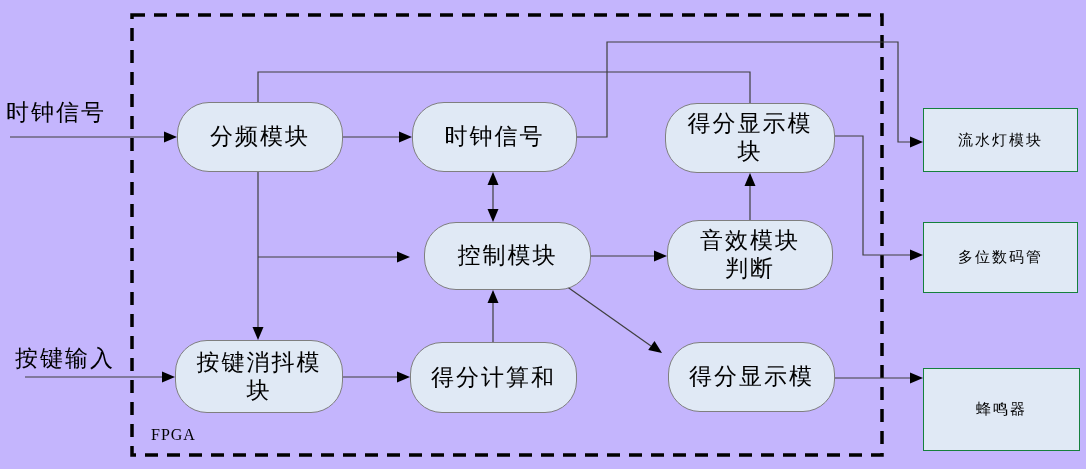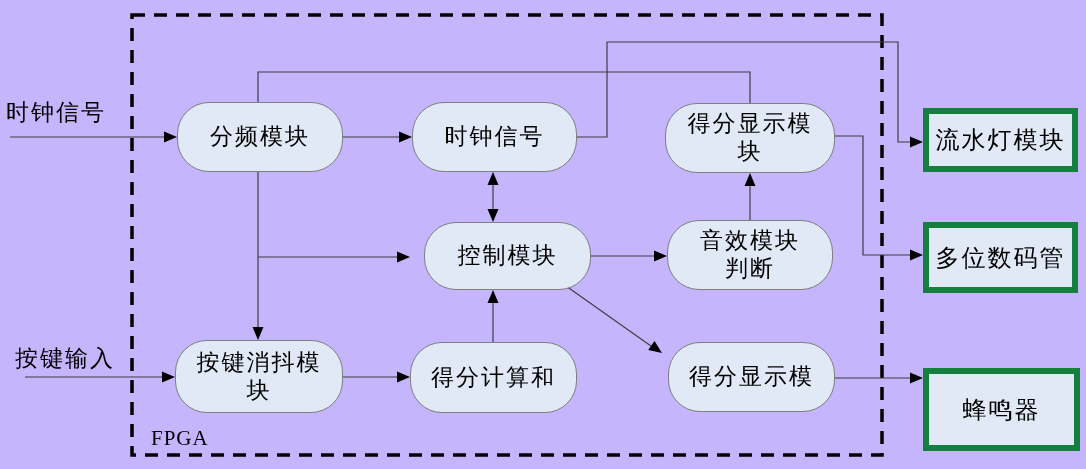--- a/index.html
+++ b/index.html
@@ -13,34 +13,34 @@
     border-radius:32px;
     display:flex;align-items:center;justify-content:center;
     text-align:center;
     font-size:23px;letter-spacing:2px;line-height:1.2;
     white-space:pre-line;
     box-sizing:border-box;
   }
   .outbox{
     position:absolute;
     background:#e0e9f5;
-    border:6px solid #15803d;
+    border:1px solid #15803d;
     display:flex;align-items:center;justify-content:center;
     text-align:center;
-    font-size:24px;letter-spacing:2px;
+    font-size:15px;letter-spacing:2px;
     box-sizing:border-box;
   }
   .inlabel{
     position:absolute;
     font-size:23px;letter-spacing:2px;
     white-space:nowrap;
   }
   .fpga-label{
     position:absolute;
-    font-size:21px;letter-spacing:1px;
+    font-size:16px;letter-spacing:1px;
   }
 </style>
 </head>
 <body>
 
 <div id="stage">
 
   <svg id="wires" viewBox="0 0 1086 469" xmlns="http://www.w3.org/2000/svg">
     <g fill="none" stroke="#3f3f3f" stroke-width="1.2">
 

